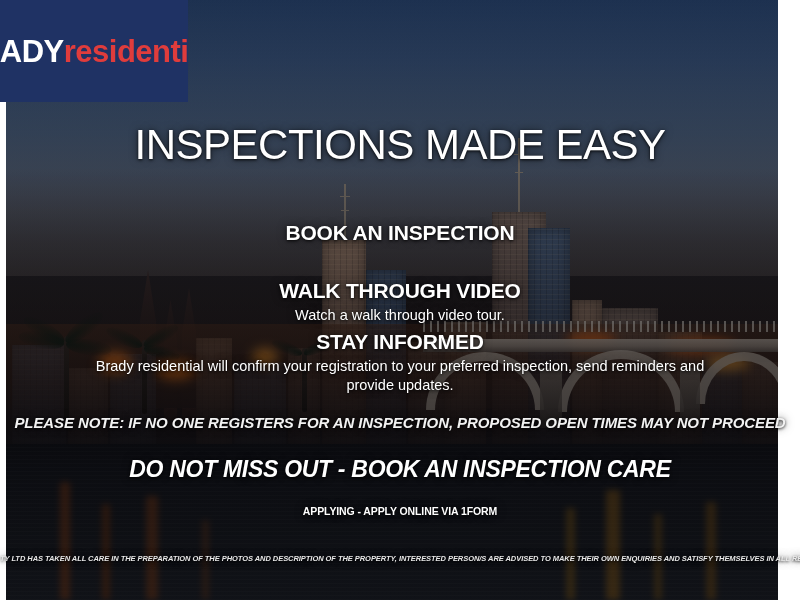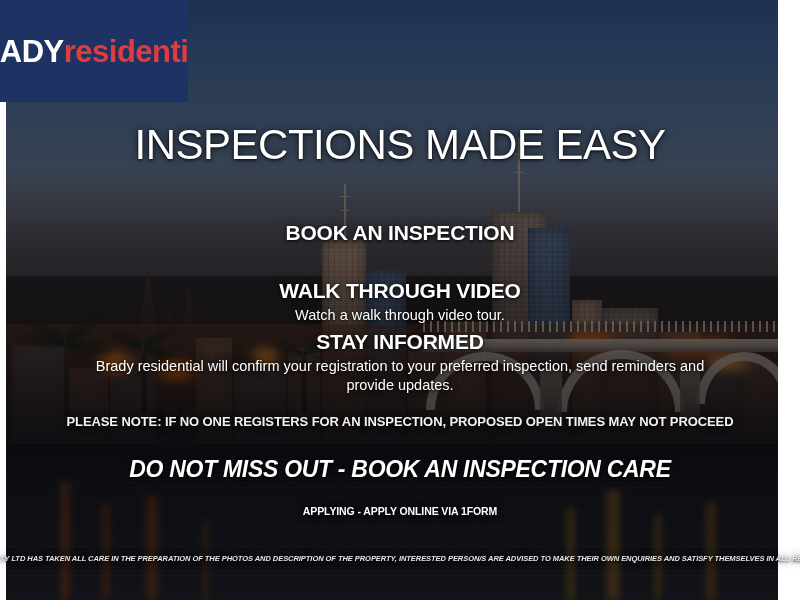--- a/index.html
+++ b/index.html
@@ -250,21 +250,22 @@
     line-height: 1.28;
     padding: 0 88px;
   }
 
   #sec-book     { top: 221px; }
   #sec-video    { top: 279px; }
   #sec-informed { top: 330px; }
 
   #please-note {
     position: absolute; left: 0; right: 0; top: 414px;
-    font-size: 13px;
+    font-size: 15px;
+    font-style: italic;
     font-weight: bold;
     letter-spacing: -0.1px;
     color: #f2f2f2;
   }
 
   #cta {
     position: absolute; left: 0; right: 0; top: 456px;
     font-size: 23px;
     font-style: italic;
     font-weight: bold;

